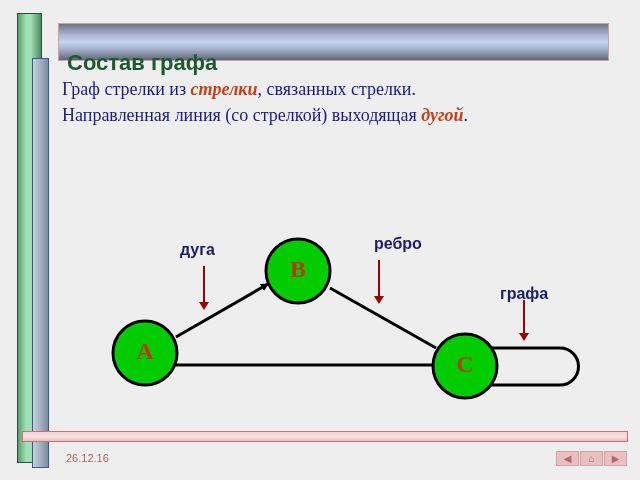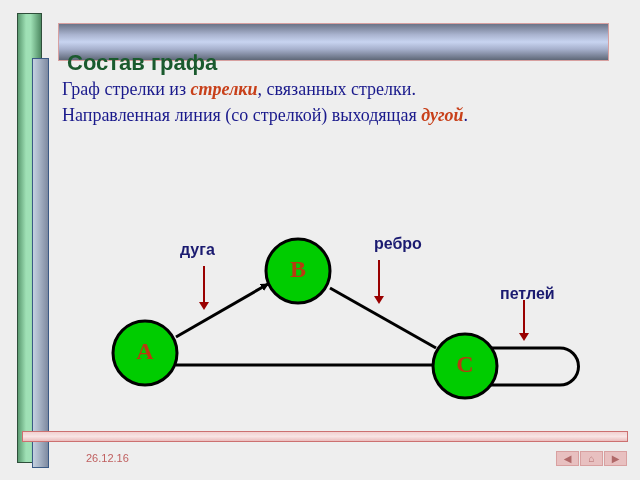--- a/index.html
+++ b/index.html
@@ -44,21 +44,21 @@
       font-weight: bold; font-size: 24px; color: #b83a10;
       width: 40px; text-align: center;
     }
     .footer-bar {
       position: absolute; left: 22px; top: 431px; width: 606px; height: 11px;
       background: linear-gradient(to bottom, #f2d0d0, #f8e4e4 50%, #ebbcbc);
       border: 1px solid #cc7070; box-sizing: border-box;
     }
     .date {
       position: absolute; left: 66px; top: 452px;
-      font-family: "Liberation Sans", sans-serif; font-size: 11px; color: #c06060; margin-left: 20px;
+      font-family: "Liberation Sans", sans-serif; font-size: 11px; color: #c06060;
     }
     .nav { position: absolute; left: 556px; top: 451px; display: flex; }
     .nav-btn {
       width: 23px; height: 15px; background: #e8c0c0; border: 1px solid #d8a0a0;
       box-sizing: border-box; display: flex; align-items: center; justify-content: center;
       color: #b06868; font-size: 10px; cursor: pointer; margin-right: 1px;
     }
   </style>
 </head>
 <body>
@@ -104,21 +104,21 @@
   <circle cx="298" cy="271" r="32" fill="#00cc00" stroke="#000" stroke-width="3"></circle>
   <circle cx="465" cy="366" r="32" fill="#00cc00" stroke="#000" stroke-width="3"></circle>
 </svg>
 
 <div class="node-lbl" style="left:125px; top:338px;">A</div>
 <div class="node-lbl" style="left:278px; top:256px;">B</div>
 <div class="node-lbl" style="left:445px; top:351px;">C</div>
 
 <div class="lbl" style="left:180px; top:241px;">дуга</div>
 <div class="lbl" style="left:374px; top:235px;">ребро</div>
-<div class="lbl" style="left:500px; top:285px;">петлей</div>
+<div class="lbl" style="left:500px; top:285px;">графа</div>
 
 <div class="footer-bar"></div>
 <div class="date">26.12.16</div>
 
 <div class="nav">
   <div class="nav-btn">
       <span>◀</span>
     </div>
   <div class="nav-btn">
       <span>⌂</span>

